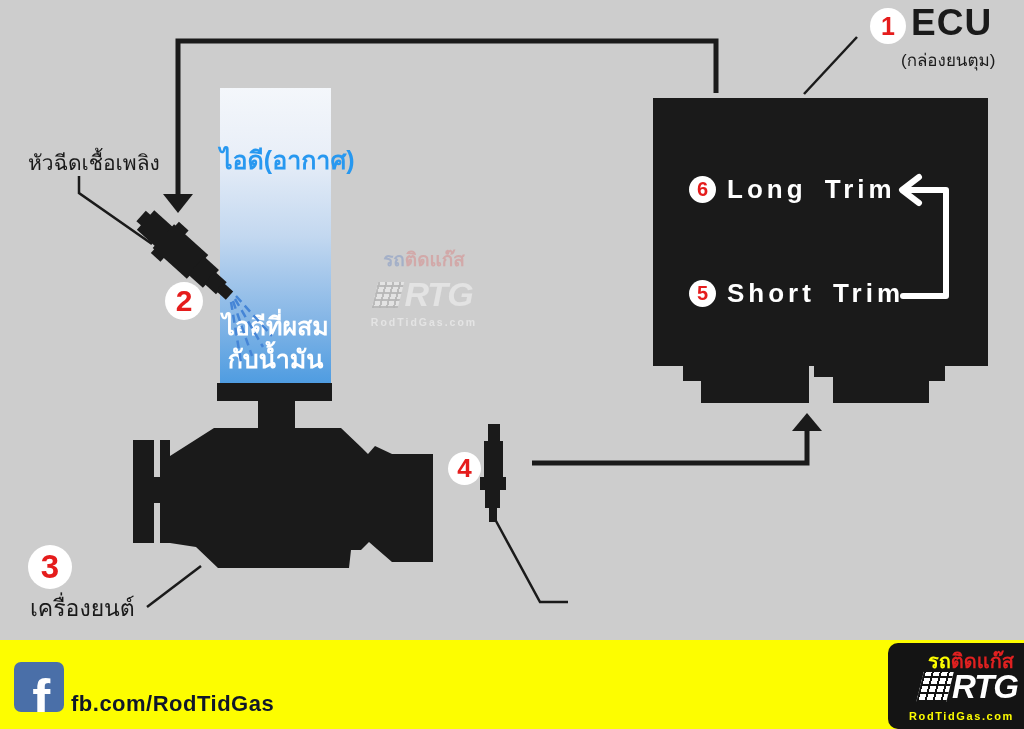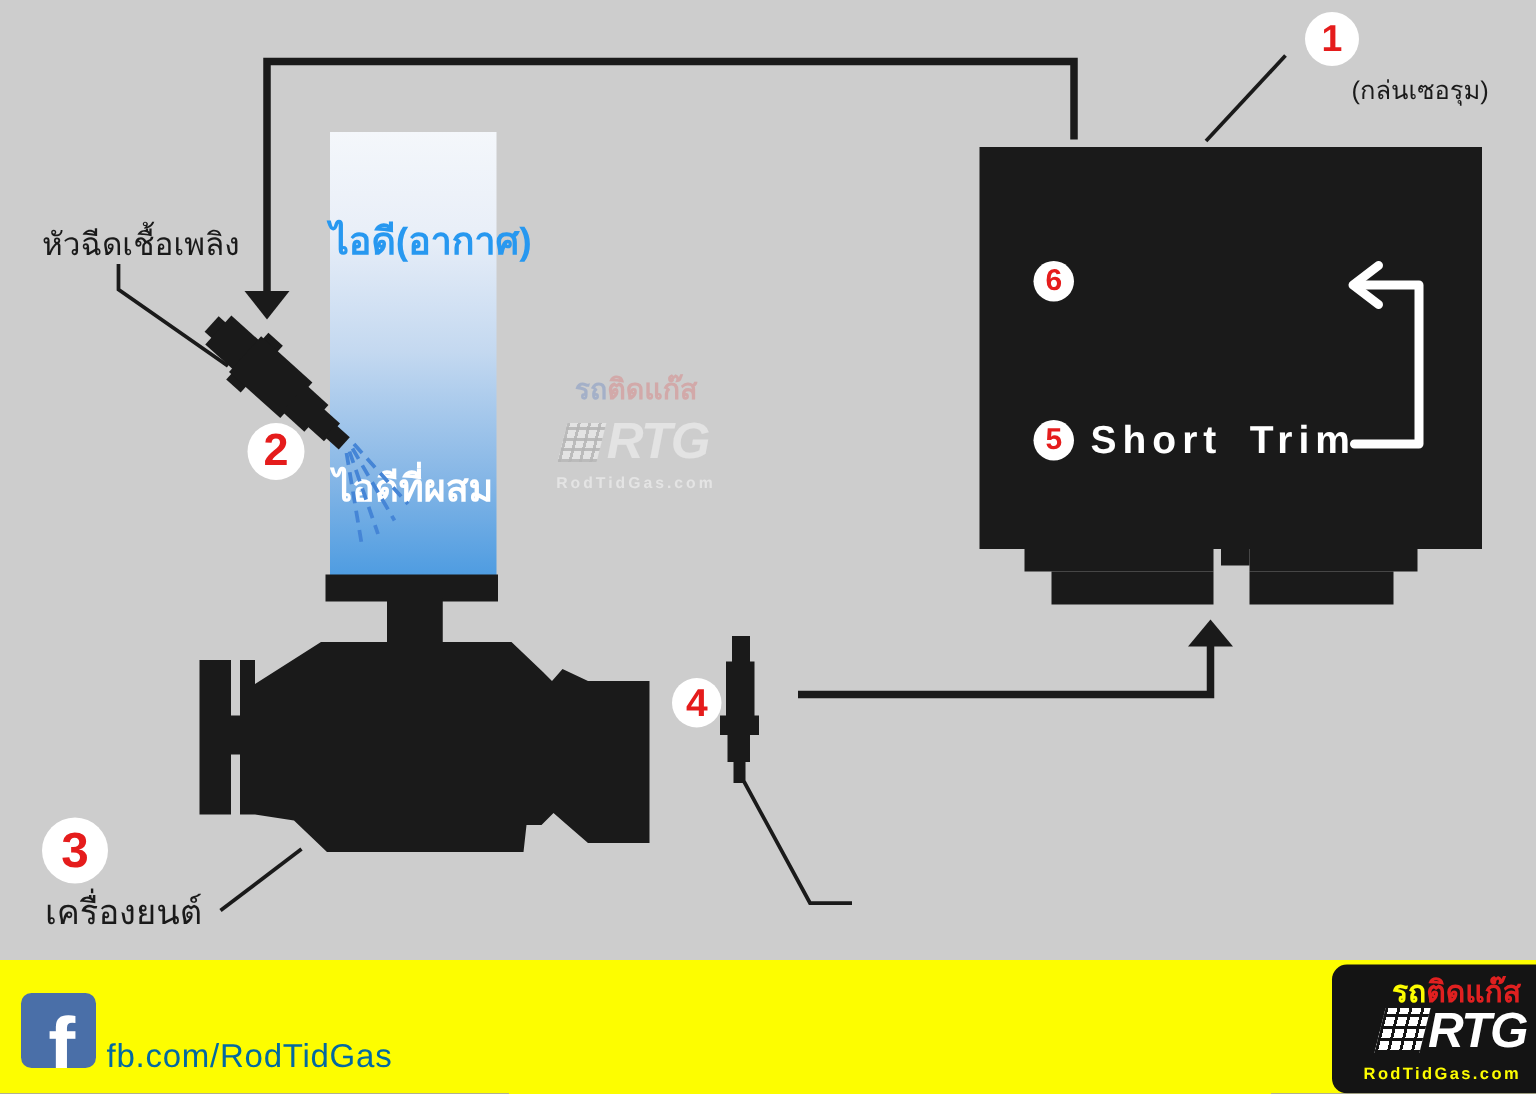--- a/index.html
+++ b/index.html
@@ -47,21 +47,21 @@
   .grid-wm{width:26px;height:26px;background:rgba(255,255,255,.85);
       background-image:repeating-linear-gradient(90deg,rgba(160,160,160,.9) 0 2px,transparent 2px 7px),
                        repeating-linear-gradient(0deg,rgba(160,160,160,.9) 0 2px,transparent 2px 7px);}
 
   
   .footer{left:0;top:640px;width:1024px;height:89px;background:#fdfd00;z-index:4;}
   .fb-icon{position:absolute;left:14px;top:22px;width:50px;height:50px;border-radius:7px;
       background:#4a6fa8;overflow:hidden;}
   .fb-f{position:absolute;left:50%;transform:translateX(-38%);bottom:-13px;
       color:#fff;font-weight:bold;font-size:54px;line-height:1;}
-  .fb-handle{position:absolute;left:71px;top:51px;color:#0369a1;font-size:22px;font-weight:normal;letter-spacing:.5px;}
+  .fb-handle{position:absolute;left:71px;top:51px;color:#0f172a;font-size:22px;font-weight:bold;letter-spacing:.5px;}
   .rtg-panel{position:absolute;left:888px;top:3px;width:136px;height:86px;background:#141414;
       border-radius:10px 0 0 10px;}
   .rtg-th{position:absolute;right:10px;top:2px;font-size:20px;font-weight:bold;white-space:nowrap;}
   .rtg-row{position:absolute;right:6px;top:25px;display:flex;align-items:center;gap:2px;}
   .rtg-logo{font-size:33px;font-weight:900;font-style:italic;color:#fff;letter-spacing:-1px;}
   .grid-ft{width:30px;height:30px;background:#fff;
       background-image:repeating-linear-gradient(90deg,#141414 0 2px,transparent 2px 8px),
                        repeating-linear-gradient(0deg,#141414 0 2px,transparent 2px 8px);}
   .rtg-site{position:absolute;right:10px;top:67px;font-size:11px;font-weight:bold;
       letter-spacing:1.6px;color:#fdfd00;}
@@ -70,27 +70,29 @@
 </style>
 </head>
 <body>
 
 <div class="stage">
 
   <div class="abs intake-col z1">
     <div class="air-label">ไอดี(อากาศ)</div>
     <div class="mixed-label">
       <div>ไอดีที่ผสม</div>
+      <div>กับน้ำมัน</div>
     </div>
   </div>
 
 
   <div class="abs ecu-box z1">
     <div class="trim-row" style="top:76px;">
       <span class="trim-num">6</span>
+      <span class="trim-label">Long Trim</span>
     </div>
     <div class="trim-row" style="top:180px;">
       <span class="trim-num">5</span>
       <span class="trim-label">Short Trim</span>
     </div>
   </div>
 
   <div class="foot" style="left:683px;top:364px;width:126px;height:17px;"></div>
   <div class="foot" style="left:701px;top:381px;width:108px;height:22px;"></div>
   <div class="foot" style="left:833px;top:364px;width:112px;height:17px;"></div>
@@ -171,21 +173,22 @@
       <path d="M235,299 L263,347"></path>
       <path d="M236,296 L272,336"></path>
     </g>
   </svg>
 
   <div class="num" style="left:870px;top:8px;width:36px;height:36px;font-size:25px;">1</div>
   <div class="num" style="left:165px;top:282px;width:38px;height:38px;font-size:30px;">2</div>
   <div class="num" style="left:28px;top:545px;width:44px;height:44px;font-size:33px;">3</div>
   <div class="num" style="left:448px;top:452px;width:33px;height:33px;font-size:26px;">4</div>
 
-  <div class="lbl" style="left:901px;top:46px;font-size:17px;">(กล่นเซอรุม)</div>
+  <div class="lbl" style="left:911px;top:2px;font-size:37px;font-weight:bold;letter-spacing:1px;">ECU</div>
+  <div class="lbl" style="left:901px;top:46px;font-size:17px;">(กล่องยนตุม)</div>
   <div class="lbl" style="left:30px;top:590px;font-size:23px;">เครื่องยนต์</div>
   <div class="lbl" style="left:28px;top:146px;font-size:21px;">หัวฉีดเชื้อเพลิง</div>
 
   <div class="abs footer">
     <div class="fb-icon">
       <span class="fb-f">f</span>
     </div>
     <div class="fb-handle">fb.com/RodTidGas</div>
     <div class="rtg-panel">
       <div class="rtg-th">

